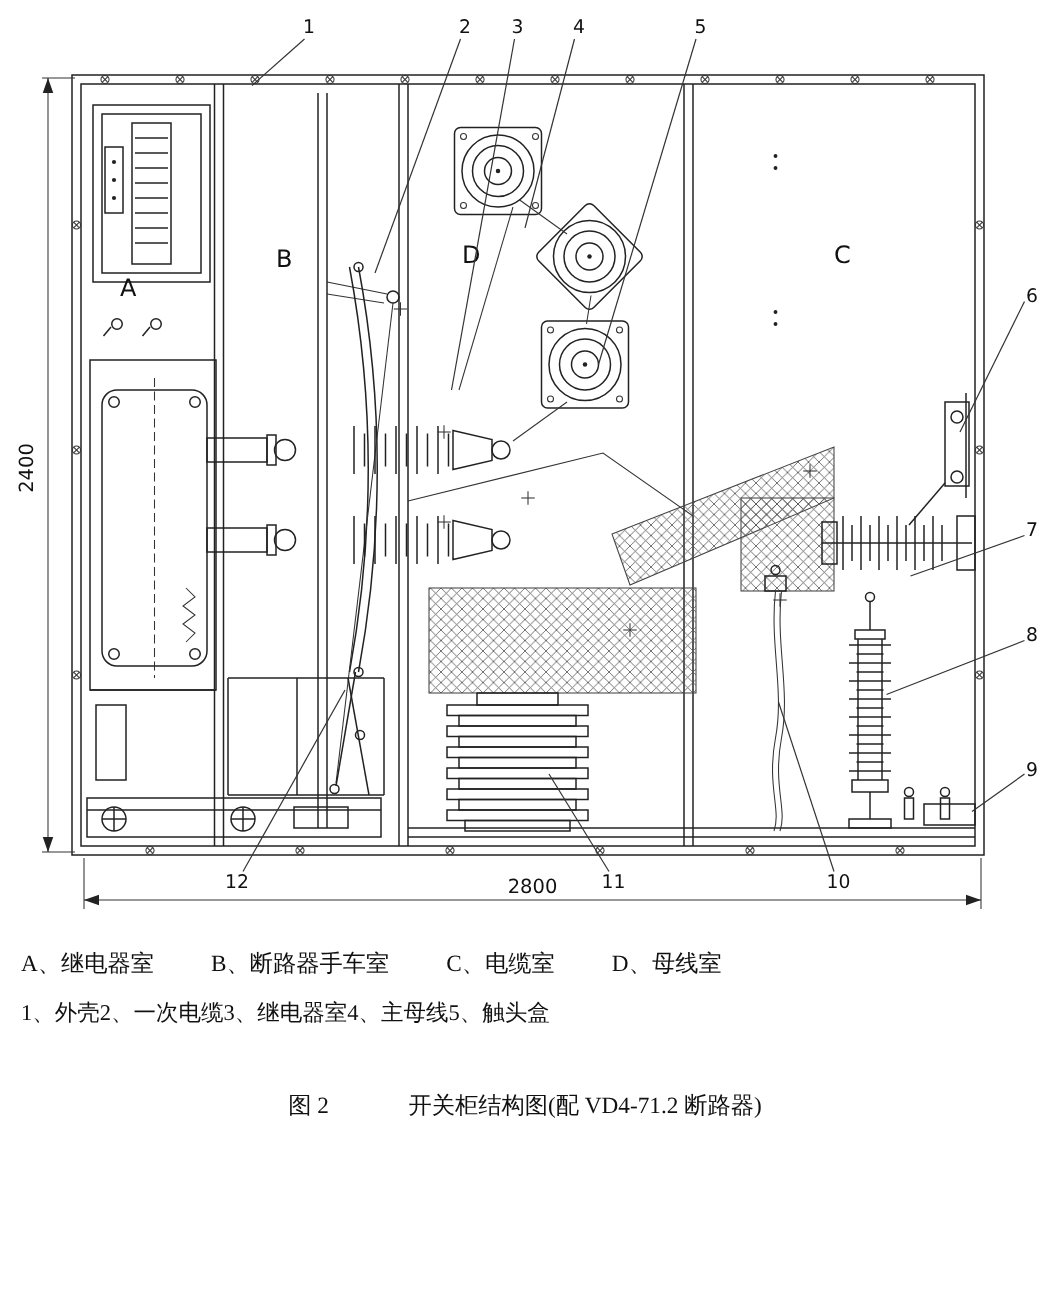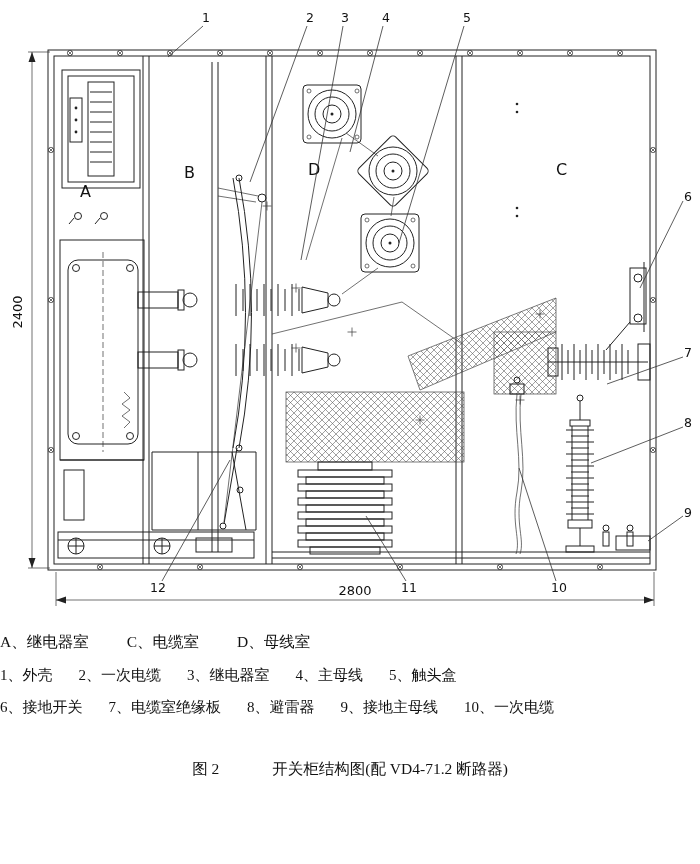--- a/index.html
+++ b/index.html
@@ -8,24 +8,24 @@
   svg{display:block}
   .ln{stroke:#222;fill:none;stroke-width:1}
   .tn{stroke:#333;fill:none;stroke-width:.7}
   .ldr{stroke:#333;fill:none;stroke-width:.8}
   .dash{stroke:#333;fill:none;stroke-width:.7;stroke-dasharray:6 3}
   .hatch{fill:url(#xh);stroke:#444;stroke-width:.7}
   .cn{font:12.5px "DejaVu Sans",sans-serif;fill:#111;stroke:none}
   .rl{font:16px "DejaVu Sans",sans-serif;fill:#111;stroke:none}
   .dm{font:13px "DejaVu Sans",sans-serif;fill:#111;stroke:none}
   .dot{fill:#222;stroke:none}
-  .legend{margin-top:10px}
+  .legend{padding-left:14px;margin-top:10px}
   .legend-row{display:flex;align-items:baseline}
   .row-comp{gap:38px;font-size:15.5px;margin-top:6px}
-  .row-parts{gap:26px;font-size:15px;margin-top:13px}
+  .row-parts{font-size:15px;margin-top:13px}
   .li{white-space:nowrap}
   .caption{text-align:center;margin-top:42px;font-size:15.5px}
   .caption .fig{margin-right:53px}
 </style>
 </head>
 <body>
 
 <div class="page">
 
 <svg width="700" height="622" viewBox="0 0 700 622" xmlns="http://www.w3.org/2000/svg">
@@ -368,36 +368,30 @@
     <line class="tn" x1="56" y1="600" x2="654" y2="600"></line>
     <polygon class="dot" points="56,600 66,596.5 66,603.5"></polygon>
     <polygon class="dot" points="654,600 644,596.5 644,603.5"></polygon>
     <text class="dm" x="355" y="595" text-anchor="middle">2800</text>
   </g>
 </svg>
 
 <div class="legend">
   <div class="legend-row row-comp">
     <span class="li"><span>A、</span><span>继电器室</span></span>
+    <span class="li"><span>B、</span><span>断路器手车室</span></span>
     <span class="li"><span>C、</span><span>电缆室</span></span>
     <span class="li"><span>D、</span><span>母线室</span></span>
   </div>
   <div class="legend-row row-parts">
     <span class="li"><span>1、</span><span>外壳</span></span>
     <span class="li"><span>2、</span><span>一次电缆</span></span>
     <span class="li"><span>3、</span><span>继电器室</span></span>
     <span class="li"><span>4、</span><span>主母线</span></span>
     <span class="li"><span>5、</span><span>触头盒</span></span>
   </div>
-  <div class="legend-row row-parts">
-    <span class="li"><span>6、</span><span>接地开关</span></span>
-    <span class="li"><span>7、</span><span>电缆室绝缘板</span></span>
-    <span class="li"><span>8、</span><span>避雷器</span></span>
-    <span class="li"><span>9、</span><span>接地主母线</span></span>
-    <span class="li"><span>10、</span><span>一次电缆</span></span>
-  </div>
 </div>
 
 <div class="caption">
   <span class="fig">图 2</span><span>开关柜结构图(配 VD4-71.2 断路器)</span>
 </div>
 
 </div>
 
 </body></html>

